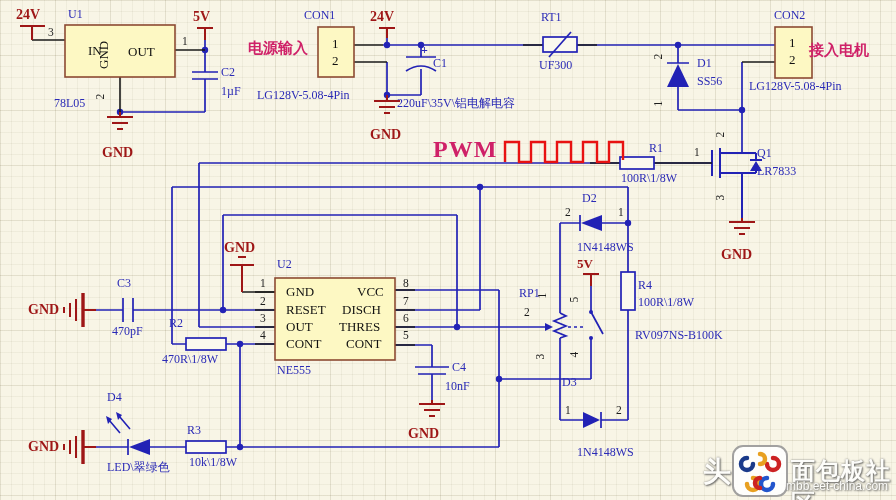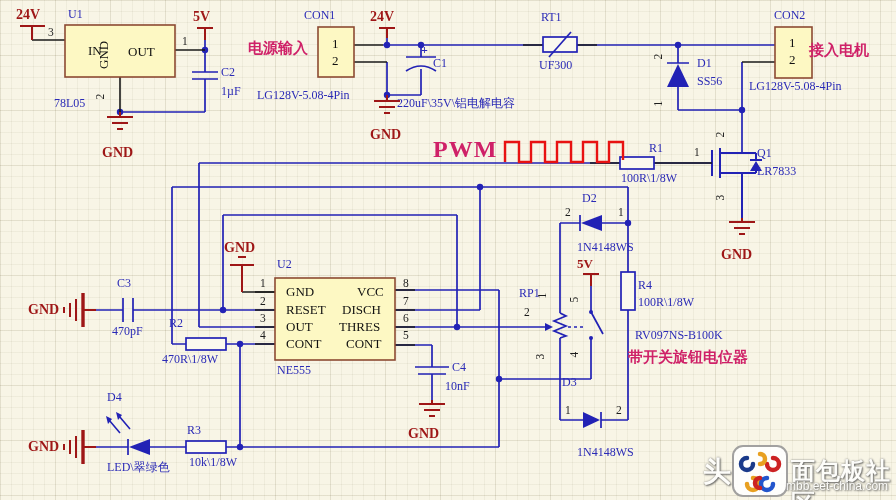--- a/index.html
+++ b/index.html
@@ -168,21 +168,20 @@
 <span class="lbl dred" style="left:370px;top:128px">GND</span>
 <span class="lbl dred" style="left:721px;top:248px">GND</span>
 <span class="lbl dred" style="left:224px;top:241px">GND</span>
 <span class="lbl dred" style="left:28px;top:303px">GND</span>
 <span class="lbl dred" style="left:408px;top:427px">GND</span>
 <span class="lbl dred" style="left:28px;top:440px">GND</span>
 
 <span class="lbl pwm" style="left:433px;top:137px">PWM</span>
 <span class="lbl mag" style="left:248px;top:41px">电源输入</span>
 <span class="lbl mag" style="left:809px;top:43px">接入电机</span>
-<span class="lbl mag" style="left:628px;top:350px">带开关旋钮电位器</span>
 
 <span class="lbl blue" style="left:68px;top:8px">U1</span>
 <span class="lbl blue" style="left:54px;top:97px">78L05</span>
 <span class="lbl pname" style="left:88px;top:44px">IN</span>
 <span class="lbl pname" style="left:128px;top:45px">OUT</span>
 <span class="lbl pname rot" style="left:110px;top:56px">GND</span>
 <span class="lbl pin" style="left:48px;top:27px">3</span>
 <span class="lbl pin" style="left:182px;top:36px">1</span>
 <span class="lbl pin rot" style="left:106px;top:88px">2</span>
 

